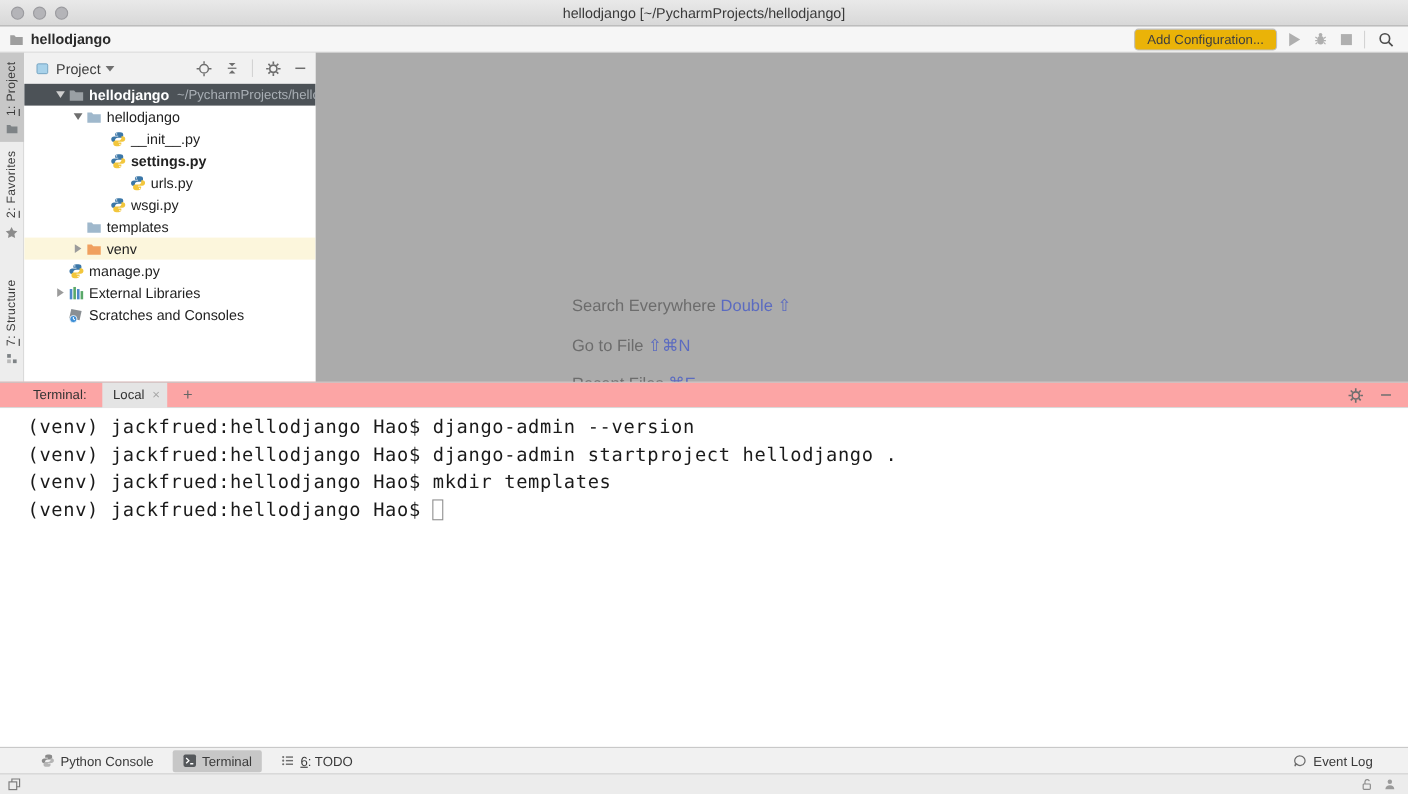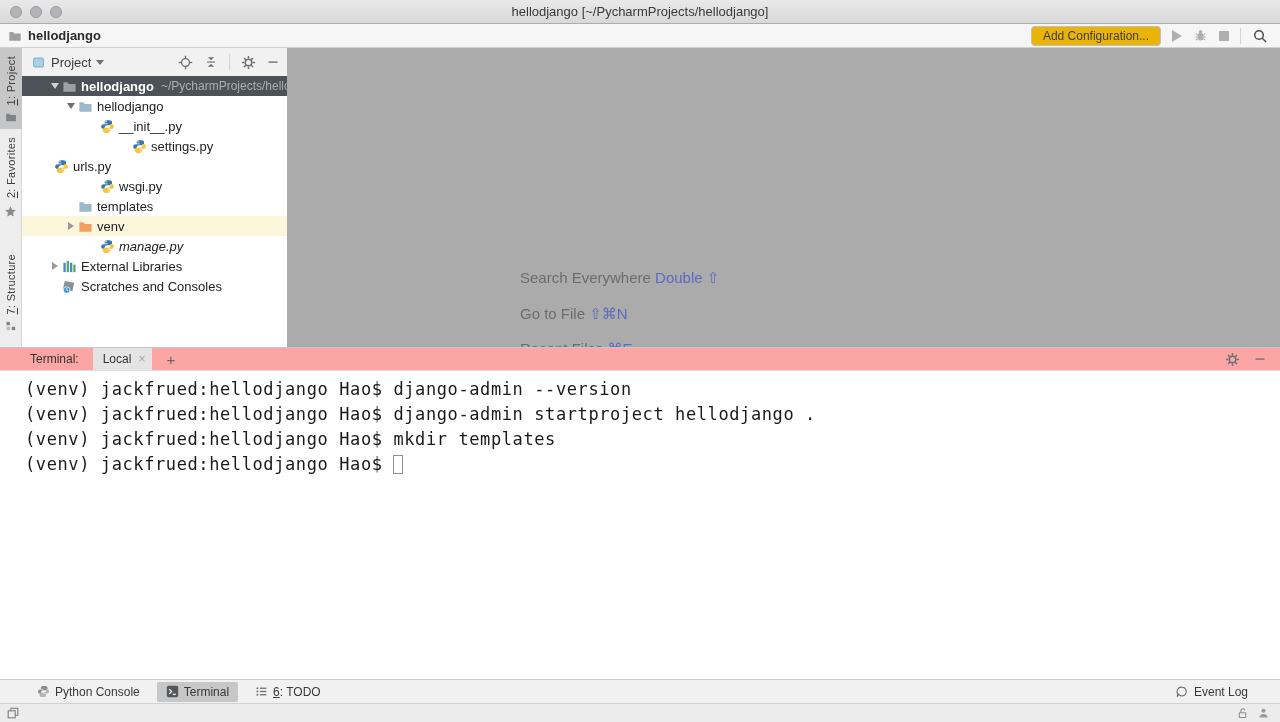--- a/index.html
+++ b/index.html
@@ -234,31 +234,31 @@
         <div class="trow" style="padding-left:78px;">
           <svg class="ico" width="15" height="15" viewBox="0 0 16 16">
               <path fill="#3B77A8" d="M7.9 1.2c-1.9 0-2.9.8-2.9 2v1.6h3v.7H3.9c-1.5 0-2.7 1-2.7 2.6 0 1.5 1 2.6 2.5 2.6h1.2v-1.6c0-1.4 1.2-2.5 2.7-2.5h3.2c1.1 0 2-.9 2-2V3.2c0-1.2-1.1-2-2.9-2h-2z"></path>
               <circle fill="#fff" cx="6.4" cy="2.9" r=".7"></circle>
               <path fill="#F2C63C" d="M8.1 14.8c1.9 0 2.9-.8 2.9-2v-1.6H8v-.7h4.1c1.5 0 2.7-1 2.7-2.6 0-1.5-1-2.6-2.5-2.6h-1.2v1.6c0 1.4-1.2 2.5-2.7 2.5H5.2c-1.1 0-2 .9-2 2v1.4c0 1.2 1.1 2 2.9 2h2z"></path>
               <circle fill="#fff" cx="9.6" cy="13.1" r=".7"></circle>
             </svg>
           <span>__init__.py</span>
         </div>
 
-        <div class="trow" style="padding-left:110px;">
+        <div class="trow" style="padding-left:78px;font-weight:bold;">
           <svg class="ico" width="15" height="15" viewBox="0 0 16 16">
               <path fill="#3B77A8" d="M7.9 1.2c-1.9 0-2.9.8-2.9 2v1.6h3v.7H3.9c-1.5 0-2.7 1-2.7 2.6 0 1.5 1 2.6 2.5 2.6h1.2v-1.6c0-1.4 1.2-2.5 2.7-2.5h3.2c1.1 0 2-.9 2-2V3.2c0-1.2-1.1-2-2.9-2h-2z"></path>
               <circle fill="#fff" cx="6.4" cy="2.9" r=".7"></circle>
               <path fill="#F2C63C" d="M8.1 14.8c1.9 0 2.9-.8 2.9-2v-1.6H8v-.7h4.1c1.5 0 2.7-1 2.7-2.6 0-1.5-1-2.6-2.5-2.6h-1.2v1.6c0 1.4-1.2 2.5-2.7 2.5H5.2c-1.1 0-2 .9-2 2v1.4c0 1.2 1.1 2 2.9 2h2z"></path>
               <circle fill="#fff" cx="9.6" cy="13.1" r=".7"></circle>
             </svg>
           <span>settings.py</span>
         </div>
 
-        <div class="trow" style="padding-left:32px;">
+        <div class="trow" style="padding-left:96px;">
           <svg class="ico" width="15" height="15" viewBox="0 0 16 16">
               <path fill="#3B77A8" d="M7.9 1.2c-1.9 0-2.9.8-2.9 2v1.6h3v.7H3.9c-1.5 0-2.7 1-2.7 2.6 0 1.5 1 2.6 2.5 2.6h1.2v-1.6c0-1.4 1.2-2.5 2.7-2.5h3.2c1.1 0 2-.9 2-2V3.2c0-1.2-1.1-2-2.9-2h-2z"></path>
               <circle fill="#fff" cx="6.4" cy="2.9" r=".7"></circle>
               <path fill="#F2C63C" d="M8.1 14.8c1.9 0 2.9-.8 2.9-2v-1.6H8v-.7h4.1c1.5 0 2.7-1 2.7-2.6 0-1.5-1-2.6-2.5-2.6h-1.2v1.6c0 1.4-1.2 2.5-2.7 2.5H5.2c-1.1 0-2 .9-2 2v1.4c0 1.2 1.1 2 2.9 2h2z"></path>
               <circle fill="#fff" cx="9.6" cy="13.1" r=".7"></circle>
             </svg>
           <span>urls.py</span>
         </div>
 
         <div class="trow" style="padding-left:78px;">
@@ -281,21 +281,21 @@
         <div class="trow hl" style="padding-left:42px;">
           <span class="arr">
               <span class="a-right"></span>
             </span>
           <svg class="ico" width="15" height="15" viewBox="0 0 16 16">
               <path d="M1.5 3.5h4.2l1.6 1.7h7.2v8.3H1.5z" fill="#F0A05F"></path>
             </svg>
           <span>venv</span>
         </div>
 
-        <div class="trow" style="padding-left:78px;font-style:italic;">
+        <div class="trow" style="padding-left:40px;">
           <svg class="ico" width="15" height="15" viewBox="0 0 16 16">
               <path fill="#3B77A8" d="M7.9 1.2c-1.9 0-2.9.8-2.9 2v1.6h3v.7H3.9c-1.5 0-2.7 1-2.7 2.6 0 1.5 1 2.6 2.5 2.6h1.2v-1.6c0-1.4 1.2-2.5 2.7-2.5h3.2c1.1 0 2-.9 2-2V3.2c0-1.2-1.1-2-2.9-2h-2z"></path>
               <circle fill="#fff" cx="6.4" cy="2.9" r=".7"></circle>
               <path fill="#F2C63C" d="M8.1 14.8c1.9 0 2.9-.8 2.9-2v-1.6H8v-.7h4.1c1.5 0 2.7-1 2.7-2.6 0-1.5-1-2.6-2.5-2.6h-1.2v1.6c0 1.4-1.2 2.5-2.7 2.5H5.2c-1.1 0-2 .9-2 2v1.4c0 1.2 1.1 2 2.9 2h2z"></path>
               <circle fill="#fff" cx="9.6" cy="13.1" r=".7"></circle>
             </svg>
           <span>manage.py</span>
         </div>
 
         <div class="trow" style="padding-left:26px;">

